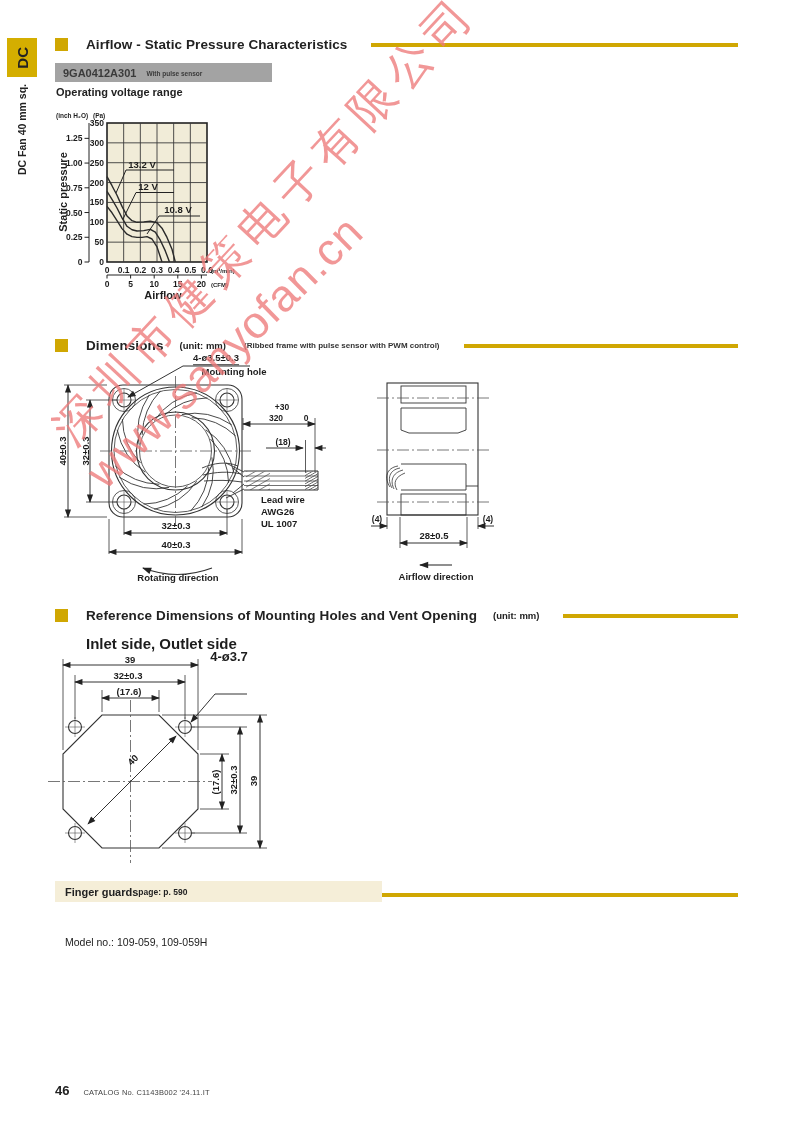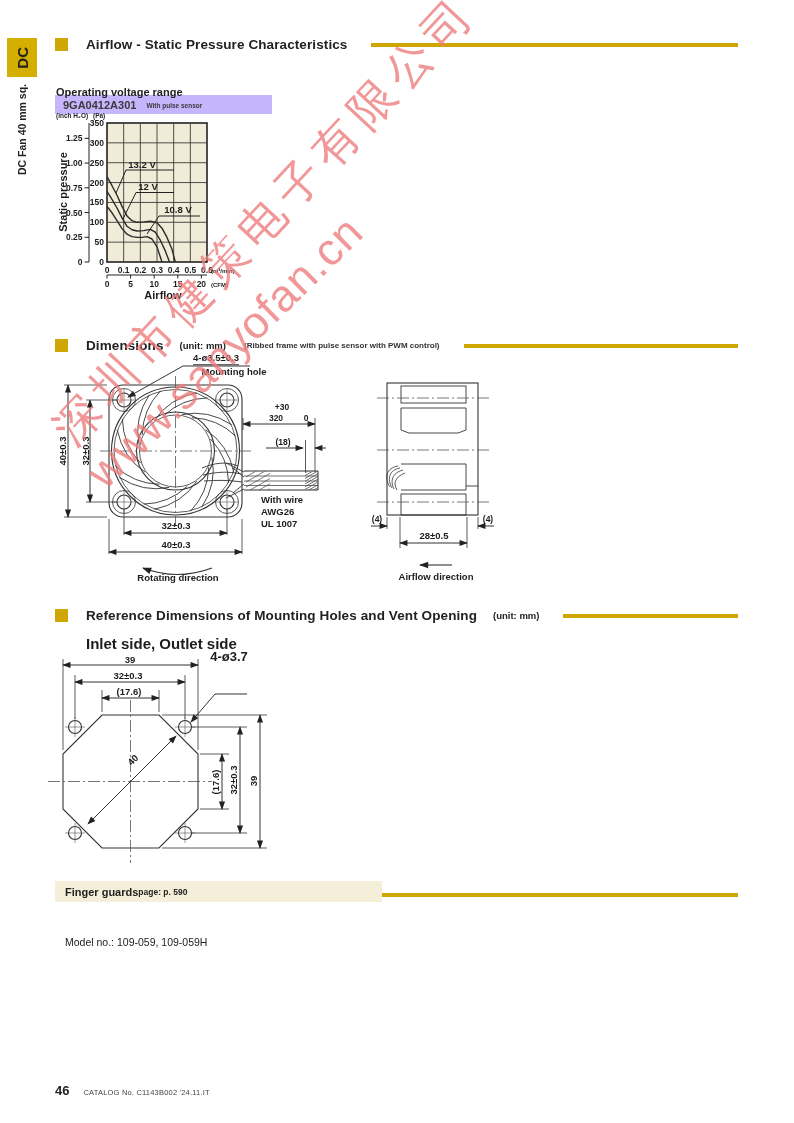--- a/index.html
+++ b/index.html
@@ -76,21 +76,21 @@
     <span class="t">Reference Dimensions of Mounting Holes and Vent Opening</span>
     <span class="u">(unit: mm)</span>
     <span class="rule"></span>
   </div>
   <div class="sec" style="top:887px;">
     <span class="sq"></span>
     <span class="t">Options</span>
     <span class="rule"></span>
   </div>
 
-  <div class="model-box" style="background: #c4b5fd; margin-top: 32px;">
+  <div class="model-box" style="background: #a3a3a3;">
     <span class="num">9GA0412A301</span>
     <span class="nt">With pulse sensor</span>
   </div>
   <div class="opv">Operating voltage range</div>
 
   <svg id="chart" width="270" height="205">
       <rect x="57" y="18" width="100" height="139" fill="#f1ecd8" stroke="#222" stroke-width="1.6"></rect>
       <line x1="73.66666666666667" y1="18" x2="73.66666666666667" y2="157" stroke="#3a3a3a" stroke-width="0.9"></line>
       <line x1="90.33333333333334" y1="18" x2="90.33333333333334" y2="157" stroke="#3a3a3a" stroke-width="0.9"></line>
       <line x1="107" y1="18" x2="107" y2="157" stroke="#3a3a3a" stroke-width="0.9"></line>
@@ -276,21 +276,21 @@
       <span class="dim-label ul" style="left: 216px; top: 359px; font-size: 9.5px; transform: translate(-50%, -50%);">4-ø3.5±0.3</span>
       <span class="dim-label" style="left: 234px; top: 372px; font-size: 9.5px; transform: translate(-50%, -50%);">Mounting hole</span>
       <span class="dim-label" style="left: 63px; top: 451px; font-size: 9.5px; transform: translate(-50%, -50%) rotate(-90deg);">40±0.3</span>
       <span class="dim-label" style="left: 86px; top: 451px; font-size: 9.5px; transform: translate(-50%, -50%) rotate(-90deg);">32±0.3</span>
       <span class="dim-label" style="left: 176px; top: 526px; font-size: 9.5px; transform: translate(-50%, -50%);">32±0.3</span>
       <span class="dim-label" style="left: 176px; top: 545px; font-size: 9.5px; transform: translate(-50%, -50%);">40±0.3</span>
       <span class="dim-label" style="left: 282px; top: 407px; font-size: 8.5px; transform: translate(-50%, -50%);">+30</span>
       <span class="dim-label" style="left: 276px; top: 418px; font-size: 8.5px; transform: translate(-50%, -50%);">320</span>
       <span class="dim-label" style="left: 306px; top: 418px; font-size: 8.5px; transform: translate(-50%, -50%);">0</span>
       <span class="dim-label" style="left: 283px; top: 442px; font-size: 8.5px; transform: translate(-50%, -50%);">(18)</span>
-      <span class="dim-label" style="left: 261px; top: 500px; font-size: 9.5px; transform: translate(0px, -50%);">With wire</span>
+      <span class="dim-label" style="left: 261px; top: 500px; font-size: 9.5px; transform: translate(0px, -50%);">Lead wire</span>
       <span class="dim-label" style="left: 261px; top: 512px; font-size: 9.5px; transform: translate(0px, -50%);">AWG26</span>
       <span class="dim-label" style="left: 261px; top: 524px; font-size: 9.5px; transform: translate(0px, -50%);">UL 1007</span>
       <span class="dim-label" style="left: 178px; top: 578px; font-size: 9.5px; transform: translate(-50%, -50%);">Rotating direction</span>
       <span class="dim-label" style="left: 377px; top: 519px; font-size: 8.5px; transform: translate(-50%, -50%);">(4)</span>
       <span class="dim-label" style="left: 488px; top: 519px; font-size: 8.5px; transform: translate(-50%, -50%);">(4)</span>
       <span class="dim-label" style="left: 434px; top: 536px; font-size: 9.5px; transform: translate(-50%, -50%);">28±0.5</span>
       <span class="dim-label" style="left: 436px; top: 577px; font-size: 9.5px; transform: translate(-50%, -50%);">Airflow direction</span>
       <span class="dim-label" style="left: 86px; top: 643px; font-size: 15px; transform: translate(0px, -50%);">Inlet side, Outlet side</span>
       <span class="dim-label" style="left: 130px; top: 660px; font-size: 9.5px; transform: translate(-50%, -50%);">39</span>
       <span class="dim-label" style="left: 128px; top: 676px; font-size: 9.5px; transform: translate(-50%, -50%);">32±0.3</span>

